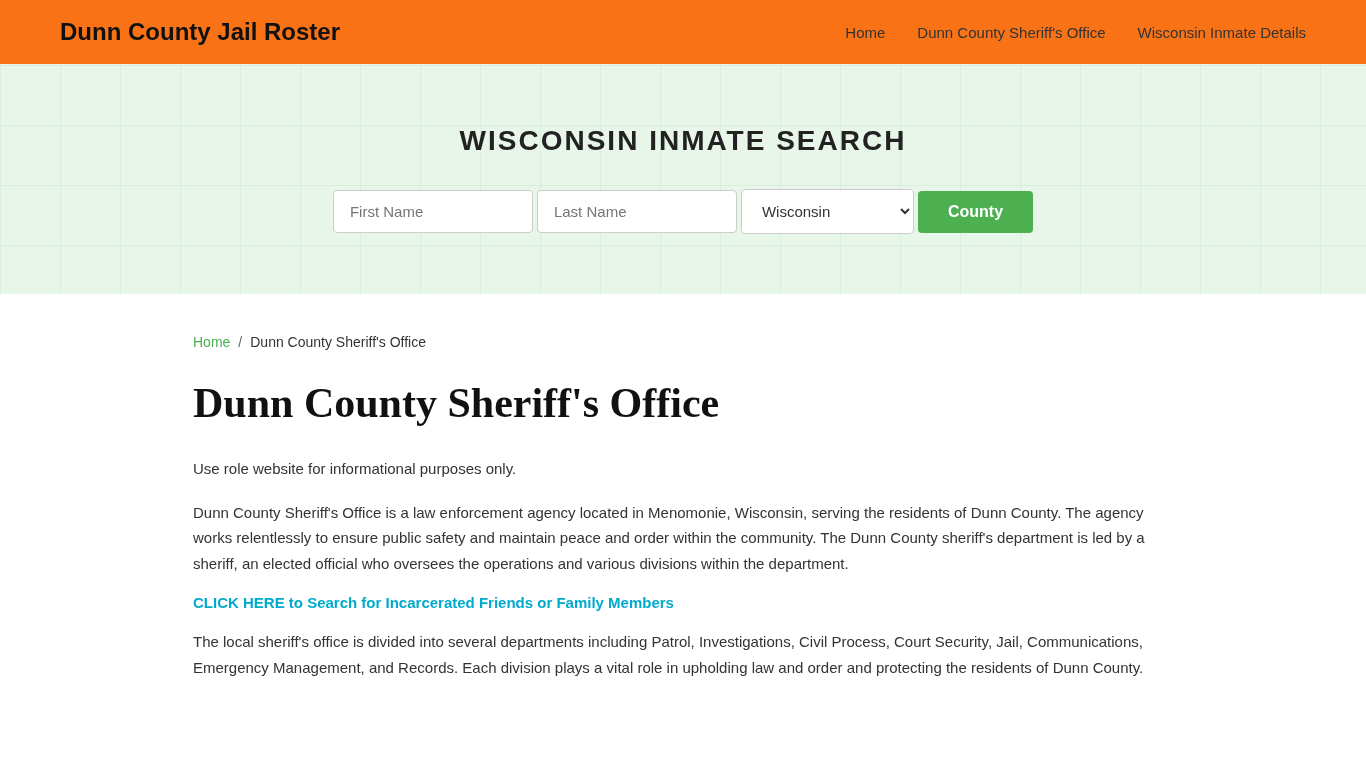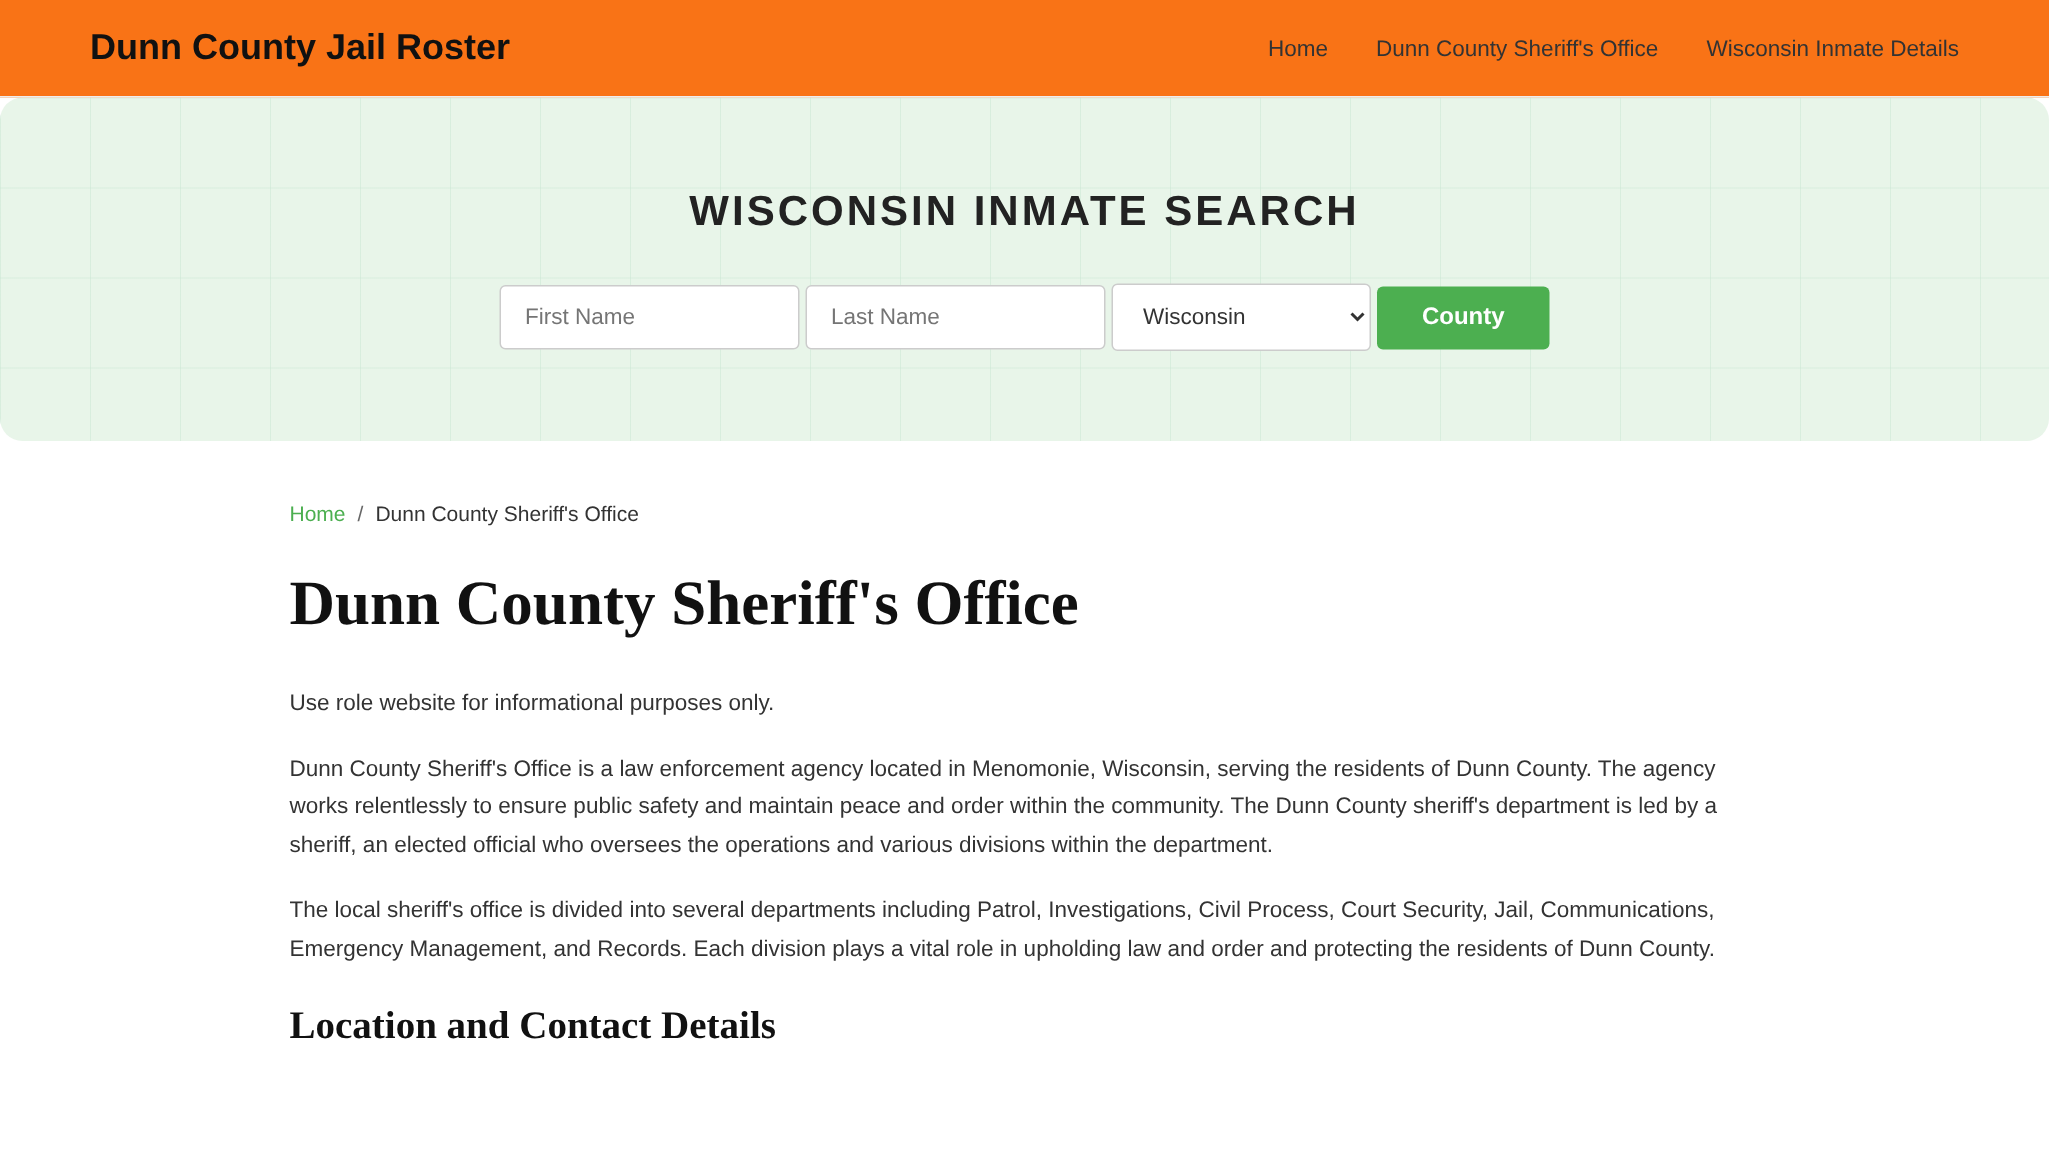--- a/index.html
+++ b/index.html
@@ -47,21 +47,20 @@
 
     
     .hero {
       background: #e8f5e9;
       background-image:
         linear-gradient(rgba(200, 230, 210, 0.5) 1px, transparent 1px),
         linear-gradient(90deg, rgba(200, 230, 210, 0.5) 1px, transparent 1px);
       background-size: 60px 60px;
       padding: 60px 20px;
       text-align: center;
-      border-radius: 15px;
     }
 
     .hero-title {
       font-family: Arial, sans-serif;
       font-size: 28px;
       font-weight: 900;
       color: #222;
       letter-spacing: 2px;
       margin-bottom: 32px;
       text-transform: uppercase;
@@ -258,18 +257,18 @@
     <span class="breadcrumb-sep">/</span>
     <span class="breadcrumb-current">Dunn County Sheriff's Office</span>
   </nav>
 
   <h1 class="page-heading">Dunn County Sheriff's Office</h1>
 
   <p class="body-text">Use role website for informational purposes only.</p>
 
   <p class="body-text">Dunn County Sheriff's Office is a law enforcement agency located in Menomonie, Wisconsin, serving the residents of Dunn County. The agency works relentlessly to ensure public safety and maintain peace and order within the community. The Dunn County sheriff's department is led by a sheriff, an elected official who oversees the operations and various divisions within the department.</p>
 
+  <a href="#" class="link-highlight">CLICK HERE to Search for Incarcerated Friends or Family Members</a>
 
   <p class="body-text">The local sheriff's office is divided into several departments including Patrol, Investigations, Civil Process, Court Security, Jail, Communications, Emergency Management, and Records. Each division plays a vital role in upholding law and order and protecting the residents of Dunn County.</p>
 
-  <h2 class="section-heading">Location and Contact Details</h2>
 
 </main>
 
 </body></html>

